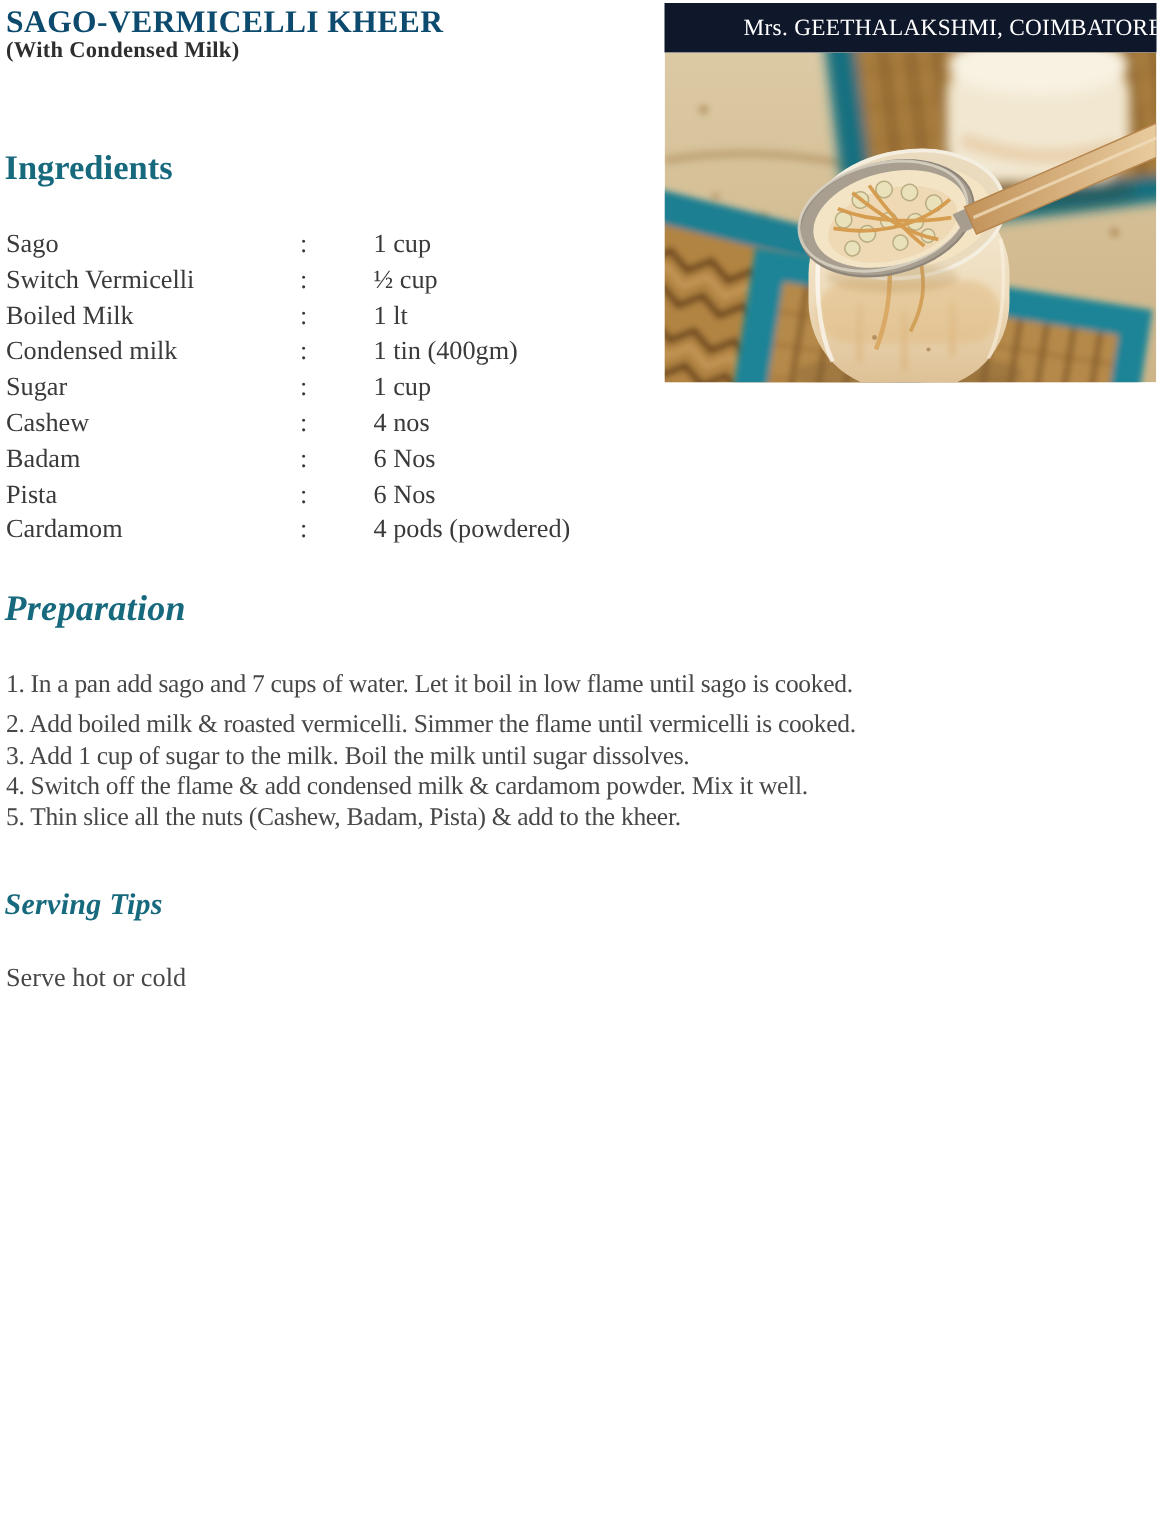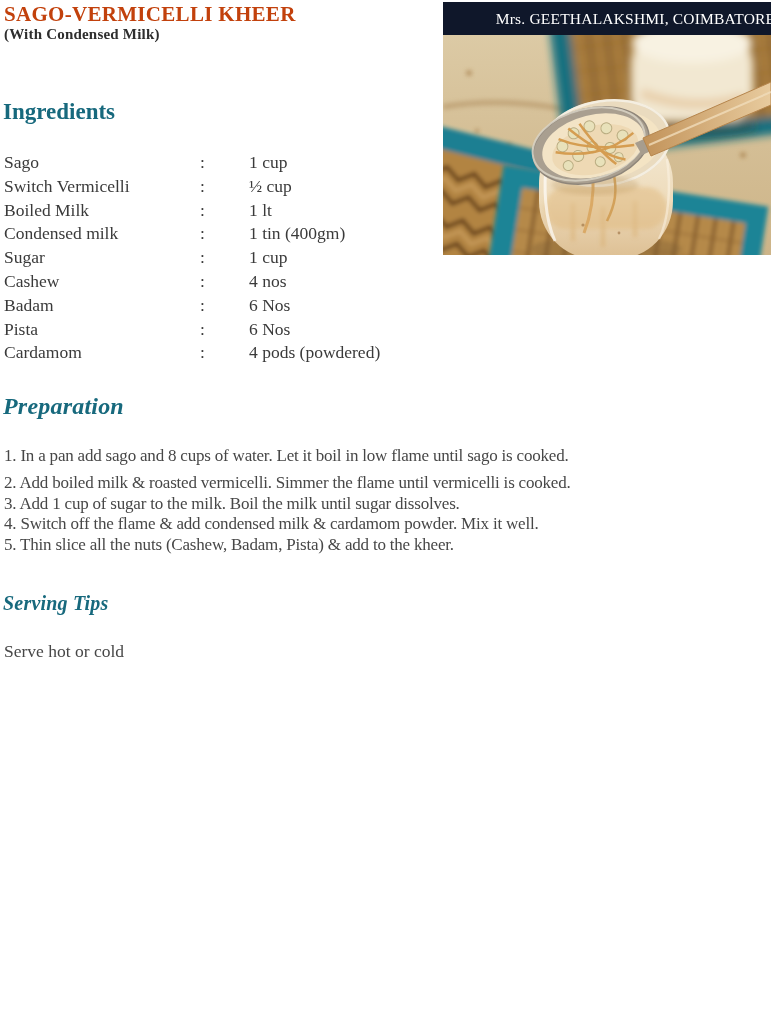--- a/index.html
+++ b/index.html
@@ -8,21 +8,21 @@
     background:#ffffff;
     font-family:"Liberation Serif", serif;
     position:relative;
     overflow:hidden;
     color:#3c3c3c;
   }
   .abs{position:absolute;}
   .page-title{
     top:2px;left:4px;
     font-size:21px;font-weight:bold;
-    color:#c2410c;letter-spacing:.3px;
+    color:#0c4a6e;letter-spacing:.3px;
   }
   .page-subtitle{
     top:26px;left:4px;
     font-size:15px;font-weight:bold;
     color:#2e2e2e;letter-spacing:.2px;
   }
   .byline{
     left:443px;top:2px;width:385px;height:33px;
     background:#0f172a;color:#ffffff;
     display:flex;align-items:center;justify-content:center;
@@ -287,21 +287,21 @@
   <div class="ing-row">
     <span class="ing-name">Cardamom</span>
     <span class="ing-colon">:</span>
     <span class="ing-qty">4 pods (powdered)</span>
   </div>
 </div>
 
 <div class="abs h-prep">Preparation</div>
 
 <div class="abs steps">
-  <p>1. In a pan add sago and 8 cups of water. Let it boil in low flame until sago is cooked.</p>
+  <p>1. In a pan add sago and 7 cups of water. Let it boil in low flame until sago is cooked.</p>
   <p>2. Add boiled milk &amp; roasted vermicelli. Simmer the flame until vermicelli is cooked.</p>
   <p>3. Add 1 cup of sugar to the milk. Boil the milk until sugar dissolves.</p>
   <p>4. Switch off the flame &amp; add condensed milk &amp; cardamom powder. Mix it well.</p>
   <p>5. Thin slice all the nuts (Cashew, Badam, Pista) &amp; add to the kheer.</p>
 </div>
 
 <div class="abs h-serving">Serving Tips</div>
 <div class="abs serve-note">Serve hot or cold</div>
 
 </body></html>

